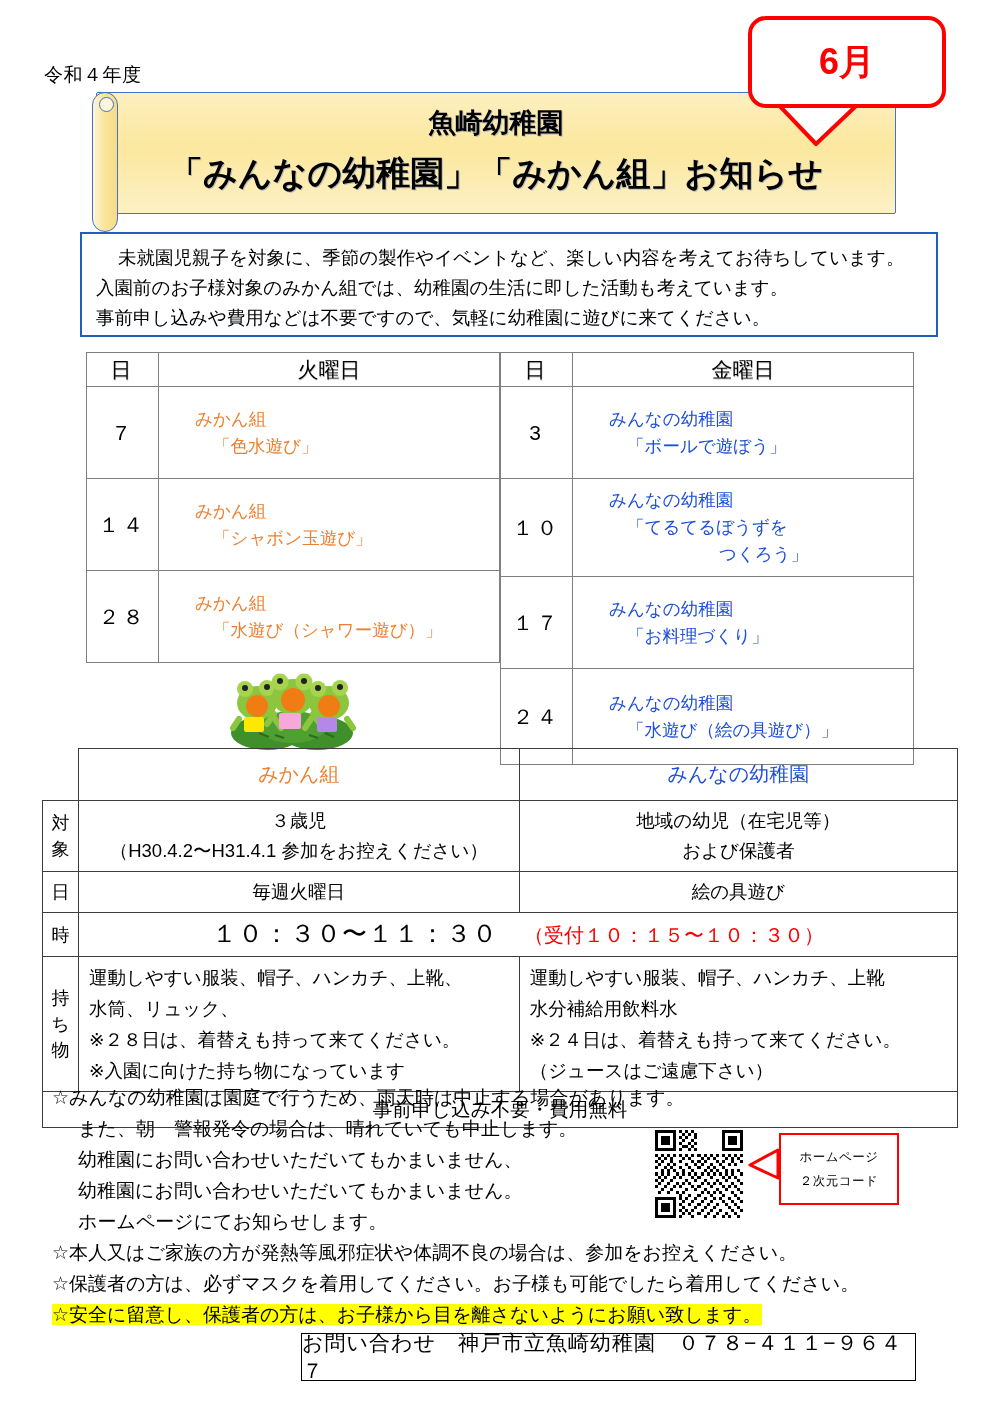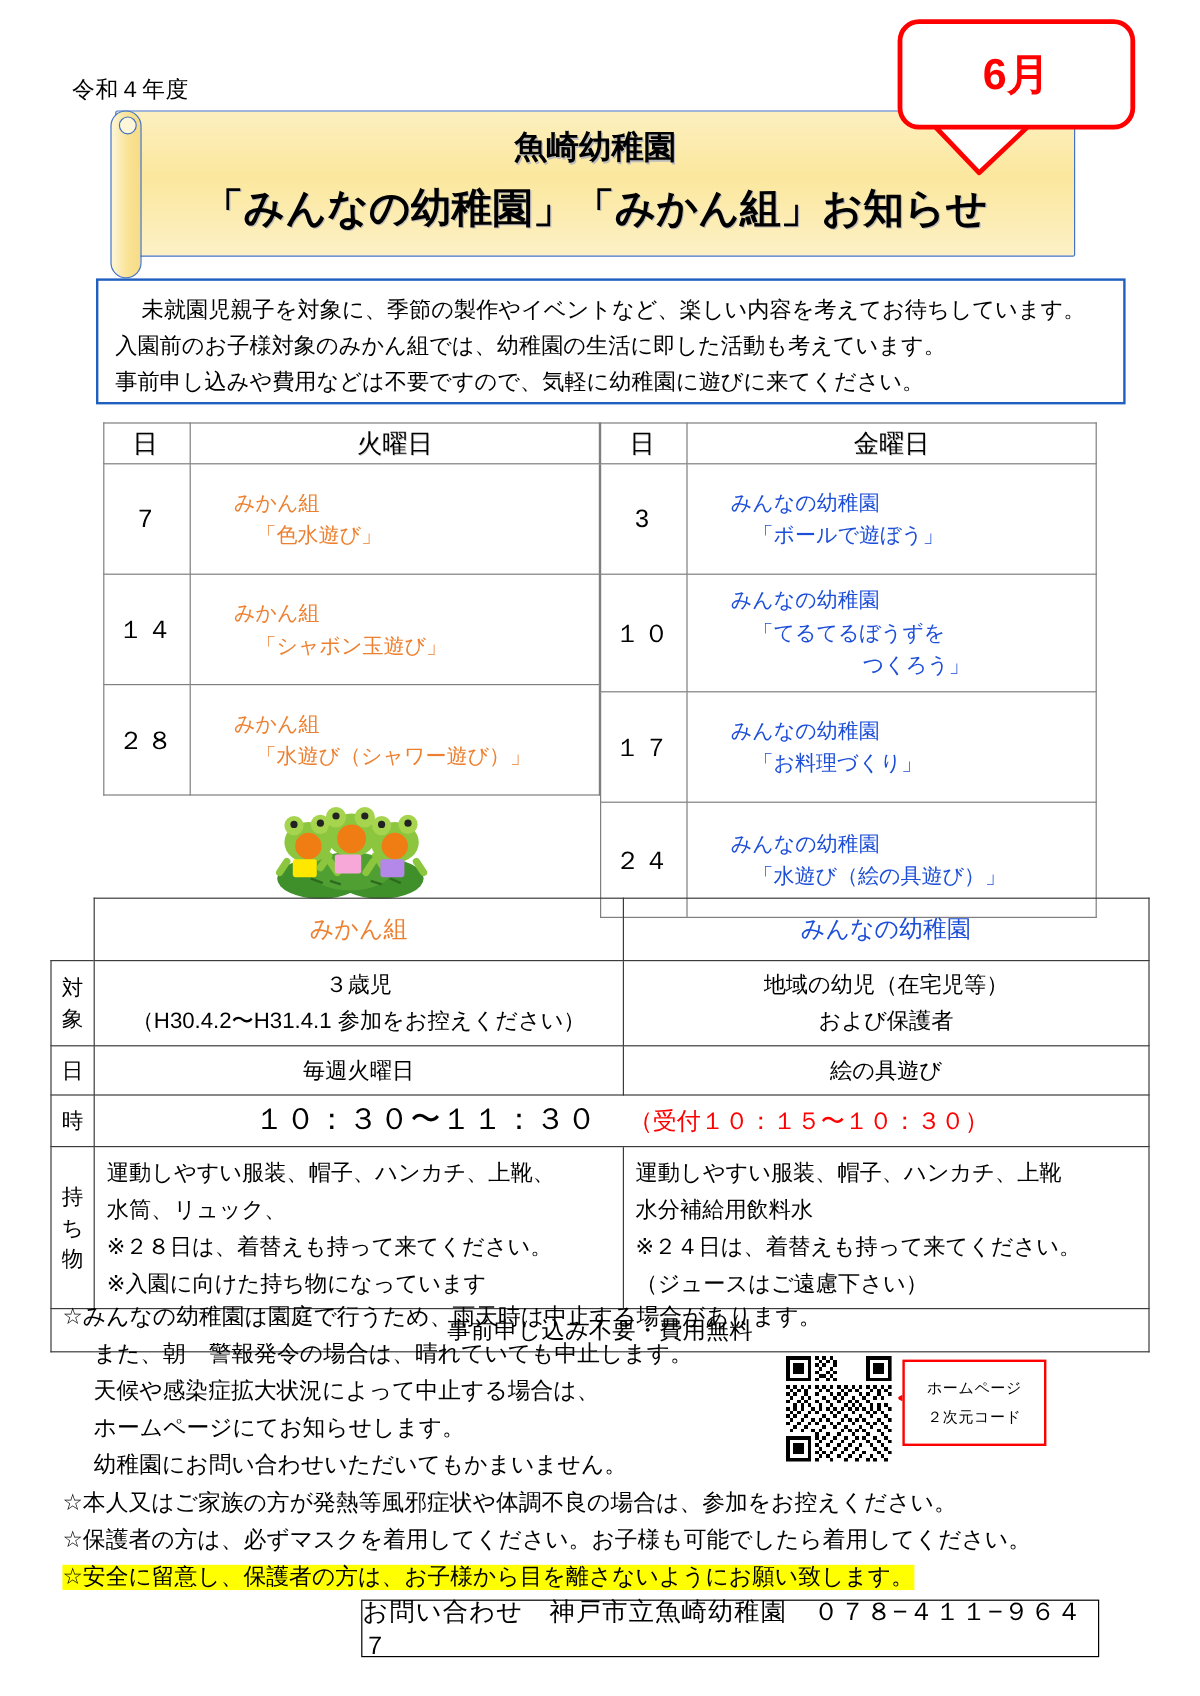--- a/index.html
+++ b/index.html
@@ -7,21 +7,21 @@
     width: 1000px; height: 1413px;
     background: #ffffff;
     font-family: "Liberation Sans", "DejaVu Sans", sans-serif;
     color: #000;
     overflow: hidden;
   }
   .page { position: relative; width: 1000px; height: 1413px; }
 
   
   .era-label {
-    position: absolute; left: 60px; top: 62px;
+    position: absolute; left: 44px; top: 62px;
     font-size: 19px; letter-spacing: .5px; white-space: nowrap;
   }
   .banner {
     position: absolute; left: 96px; top: 92px;
     width: 800px; height: 122px;
     background: linear-gradient(180deg,#fdf0c0 0%,#fbe79d 45%,#fdf1c6 100%);
     border: 1.5px solid #4472c4;
     border-radius: 2px;
   }
   .banner-roll {
@@ -122,21 +122,21 @@
   
   .notes { position: absolute; left: 52px; top: 1082px; width: 900px; }
   .notes .n { font-size: 19px; line-height: 31px; white-space: nowrap; }
   .notes .ind { padding-left: 26px; }
   .hl { background: #ffff00; }
 
   
   .qr-wrap { position: absolute; left: 655px; top: 1130px; }
   .qr { width: 88px; height: 88px; display: block; }
   .qr-callout {
-    position: absolute; left: 752px; top: 1133px;
+    position: absolute; left: 779px; top: 1133px;
     width: 120px; height: 72px;
     border: 2px solid #ff0000; background: #fff;
     display: flex; flex-direction: column;
     align-items: center; justify-content: center; gap: 7px;
   }
   .qr-callout span { font-size: 12.5px; letter-spacing: .5px; }
   .qr-tail { position: absolute; left: 748px; top: 1148px; }
 
   
   .contact {
@@ -338,23 +338,23 @@
     </tr>
     <tr>
       <td class="full" colspan="3">事前申し込み不要・費用無料</td>
     </tr>
   </tbody>
     </table>
 
   <div class="notes">
     <div class="n">☆みんなの幼稚園は園庭で行うため、雨天時は中止する場合があります。</div>
     <div class="n ind">また、朝　警報発令の場合は、晴れていても中止します。</div>
-    <div class="n ind">天候や感染症拡大状況によって中止する場合は、</div>
+    <div class="n ind">幼稚園にお問い合わせいただいてもかまいません、</div>
+    <div class="n ind">幼稚園にお問い合わせいただいてもかまいません。</div>
     <div class="n ind">ホームページにてお知らせします。</div>
-    <div class="n ind">幼稚園にお問い合わせいただいてもかまいません。</div>
     <div class="n">☆本人又はご家族の方が発熱等風邪症状や体調不良の場合は、参加をお控えください。</div>
     <div class="n">☆保護者の方は、必ずマスクを着用してください。お子様も可能でしたら着用してください。</div>
     <div class="n"><span class="hl">☆安全に留意し、保護者の方は、お子様から目を離さないようにお願い致します。</span></div>
   </div>
 
   <div class="qr-wrap">
     <svg class="qr" viewBox="0 0 29 29" shape-rendering="crispEdges">
       <rect width="29" height="29" fill="#fff"></rect>
       <g fill="#000">
         <path d="M0 0h7v7H0z"></path>

